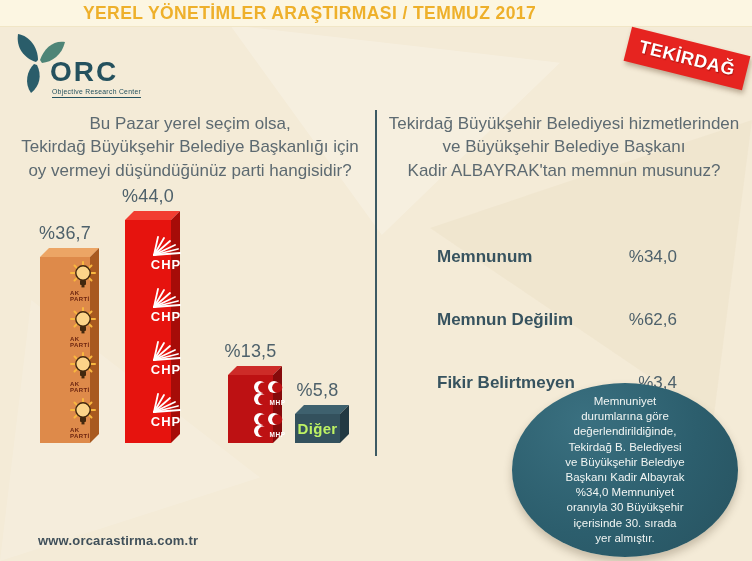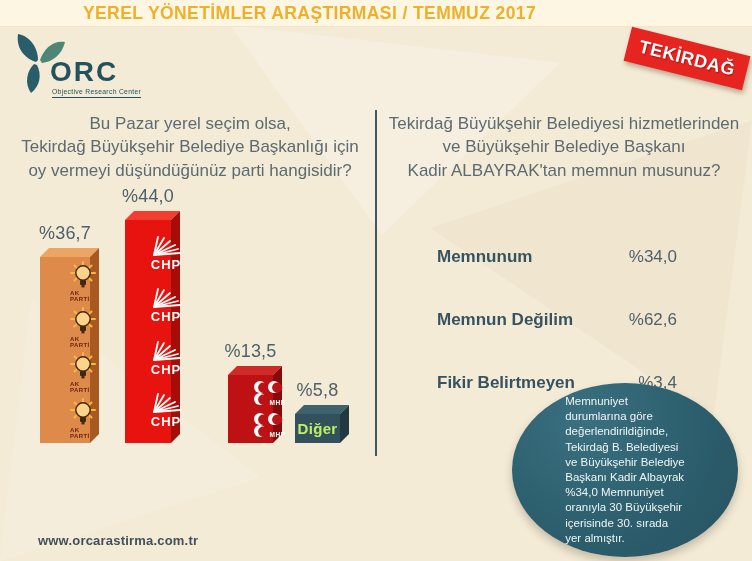--- a/index.html
+++ b/index.html
@@ -73,21 +73,21 @@
   
   .rows{position:absolute;left:437px;top:211px;width:240px;display:flex;flex-direction:column;gap:43px;margin-top:36px;}
   .row{display:flex;justify-content:space-between;align-items:baseline;}
   .row .lbl{font-size:17px;font-weight:bold;color:#37535f;}
   .row .val{font-size:17px;color:#4e616b;}
 
   
   .note-circle{
     position:absolute;left:512px;top:383px;width:226px;height:174px;border-radius:50%;
     background:radial-gradient(circle at 32% 22%, #3a7080 0%, #2c5e6d 55%, #27525f 100%);
-    display:flex;align-items:center;justify-content:center;
+    display:flex;align-items:center;justify-content:center;text-align:center;
     color:#f1f5f3;font-size:11.5px;line-height:1.32;white-space:pre-line;
     box-shadow:0 5px 9px rgba(60,45,20,.25);
   }
 
   .footer-url{position:absolute;left:38px;bottom:13px;font-size:13px;font-weight:bold;color:#40505a;letter-spacing:.2px;}
 </style>
 </head>
 <body>
 
 <div class="stage">

